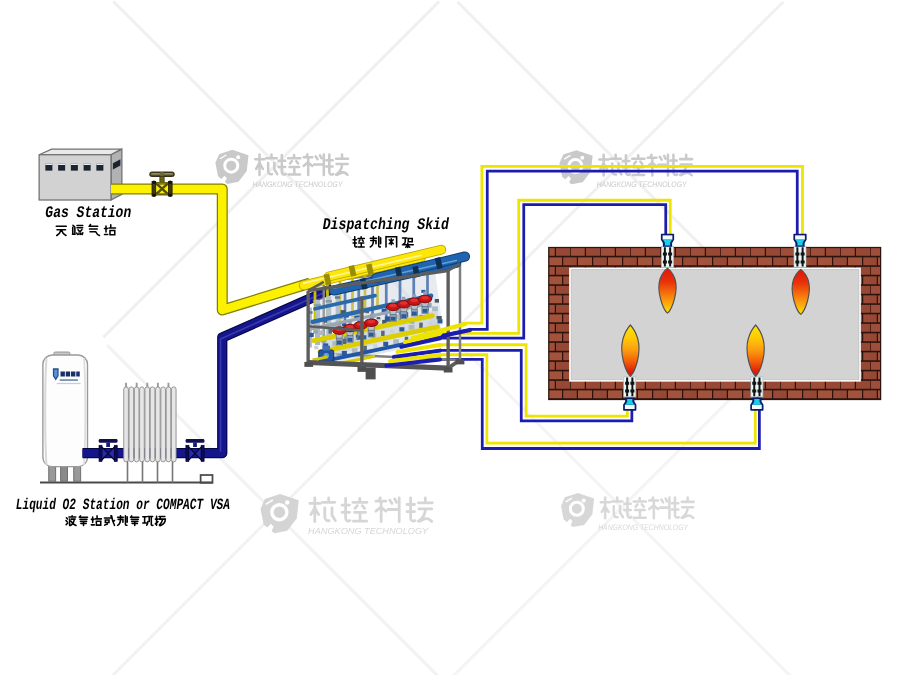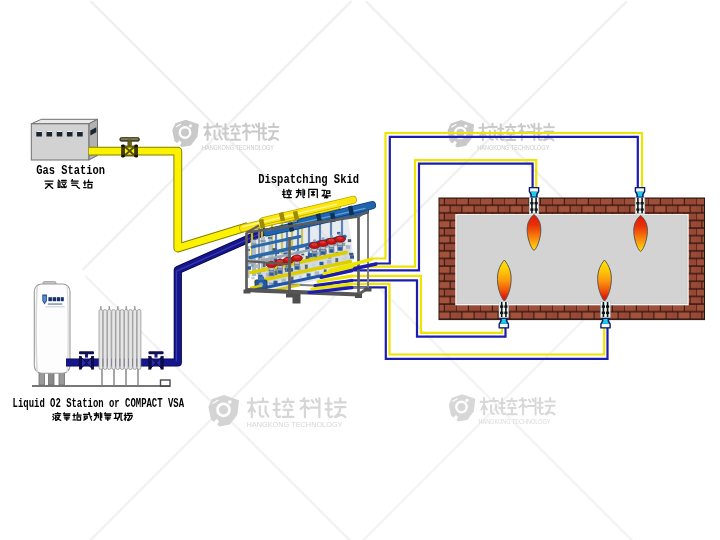--- a/index.html
+++ b/index.html
@@ -1,17 +1,17 @@
 <!DOCTYPE html>
 <html><head>
 <meta charset="utf-8">
 <style>
 html,body{margin:0;padding:0;background:#ffffff;}
 #stage{position:relative;width:720px;height:540px;overflow:hidden;background:#ffffff;
-  font-family:"Liberation Sans",sans-serif;}
+  font-family:"Liberation Sans",sans-serif;font-style:italic;}
 svg{display:block;}
 </style>
 </head>
 <body>
 <div id="stage">
 <svg id="art" width="720" height="540" viewBox="0 0 720 540">
 <defs>
 <pattern id="brick" width="24" height="15.2" patternUnits="userSpaceOnUse">
   <rect x="0" y="0" width="24" height="15.2" fill="#2d130d"></rect>
   <rect x="0.6" y="0.7" width="11.2" height="6.3" fill="#9e4e39"></rect>

